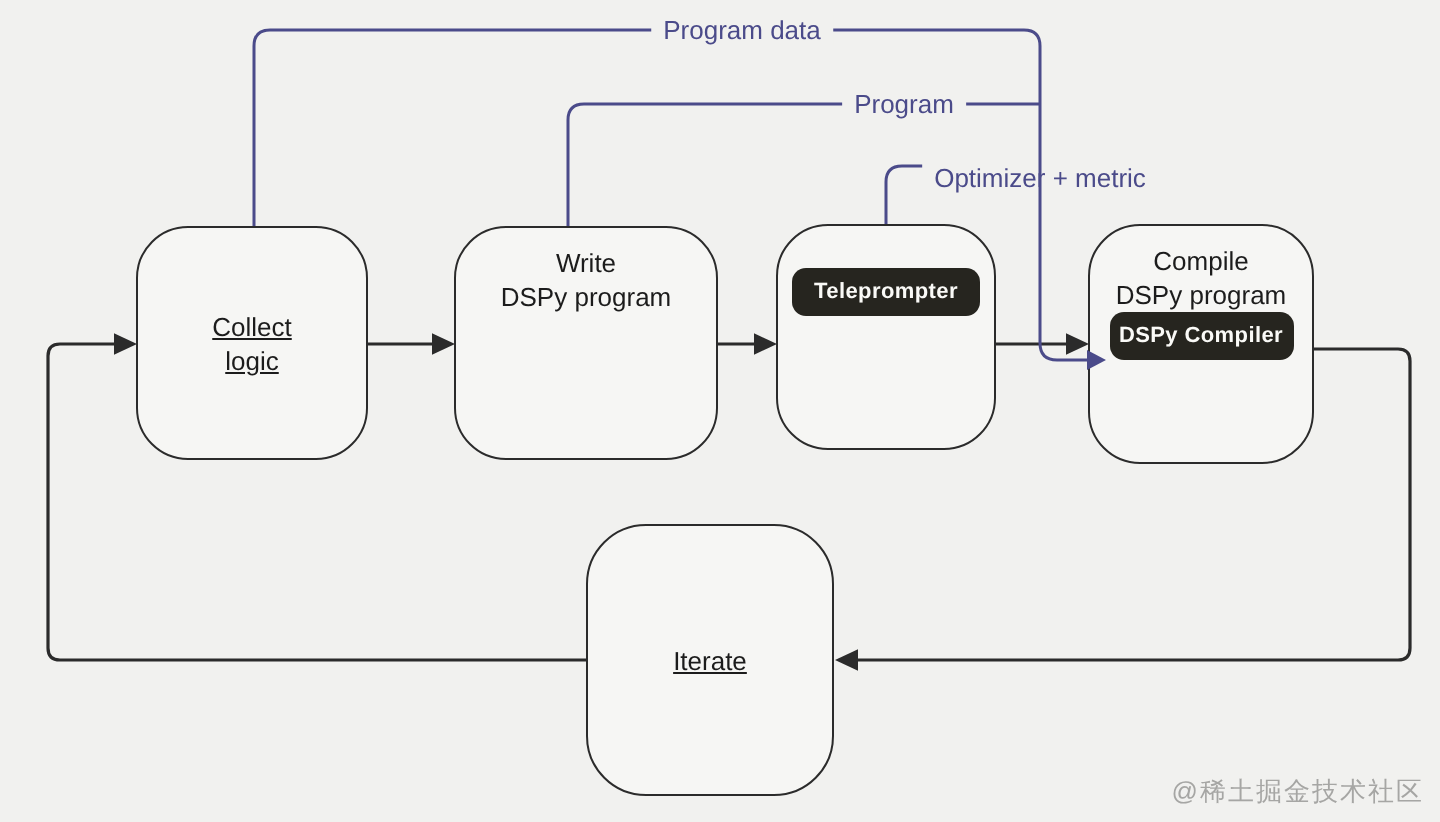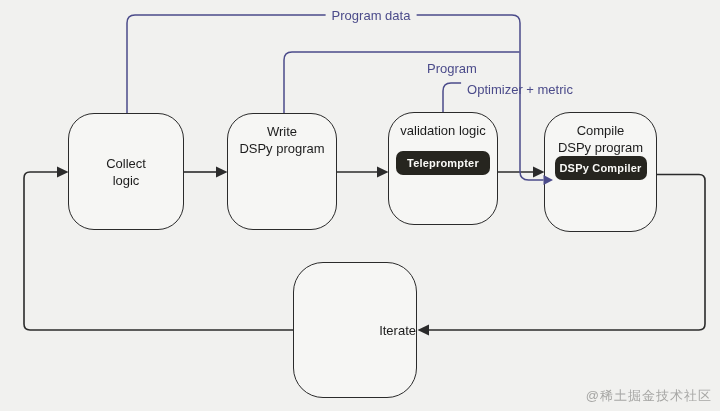--- a/index.html
+++ b/index.html
@@ -8,21 +8,21 @@
     position:relative;width:720px;height:411px;overflow:hidden;
     background:#f1f1ef;
   }
   svg.layer{position:absolute;left:0;top:0;pointer-events:none;}
   .node{
     position:absolute;box-sizing:border-box;
     background:#f6f6f4;border:1.6px solid #2b2b2b;border-radius:26px;
     display:flex;flex-direction:column;align-items:center;
     color:#1c1c1c;
   }
-  .node.center{justify-content:center;}
+  .node.center{justify-content:center;text-decoration:underline;}
   .node-title{
     text-align:center;font-size:13px;line-height:17px;color:#1c1c1c;
   }
   .chips{display:flex;flex-direction:column;align-items:center;gap:10px;}
   .chip{
     box-sizing:border-box;height:25px;border-radius:7px;
     background:#26251f;color:#fafaf7;
     display:flex;align-items:center;justify-content:center;
     font-size:11px;font-weight:600;letter-spacing:.2px;
   }
@@ -62,62 +62,61 @@
     <polygon points="429,324.6 417.5,330 429,335.4" fill="#2b2b2b"></polygon>
 
     <path d="M127 113 V23 Q127 15 135 15 H512 Q520 15 520 23" fill="none" stroke="#4b4b8a" stroke-width="1.5"></path>
 
     <path d="M284 113 V60 Q284 52 292 52 H519.5" fill="none" stroke="#4b4b8a" stroke-width="1.5"></path>
 
     <path d="M443 113 V91 Q443 83 451 83 H519.5" fill="none" stroke="#4b4b8a" stroke-width="1.5"></path>
   </svg>
 
   <span class="edge-label" style="left:371px;top:15px;">Program data</span>
-  <span class="edge-label" style="left:452px;top:52px;margin-top:16px;">Program</span>
+  <span class="edge-label" style="left:452px;top:52px;">Program</span>
   <span class="edge-label" style="left:520px;top:89px;">Optimizer + metric</span>
 
   <svg class="layer trunk-layer" width="720" height="411" viewBox="0 0 720 411">
     <path d="M520 23 V171.5 Q520 180 528.5 180 H543.5" fill="none" stroke="#4b4b8a" stroke-width="1.5"></path>
     <polygon points="543.5,175 553,180 543.5,185" fill="#4b4b8a"></polygon>
   </svg>
 
   <div class="node center" style="left:68px;top:113px;width:116px;height:117px;">
     <div class="node-title">
       <div>Collect</div>
       <div>logic</div>
     </div>
   </div>
 
-  <div class="node" style="left:227px;top:113px;width:110px;height:117px;padding-top:9px;">
+  <div class="node" style="left:227px;top:113px;width:132px;height:117px;padding-top:9px;">
     <div class="node-title">
       <div>Write</div>
       <div>DSPy program</div>
     </div>
   </div>
 
   <div class="node" style="left:388px;top:112px;width:110px;height:113px;padding-top:9px;">
     <div class="node-title">
-      <div>validation logic</div>
     </div>
     <div class="chips" style="margin-top:12px;">
       <div class="chip w94">Teleprompter</div>
     </div>
   </div>
 
   <div class="node" style="left:544px;top:112px;width:113px;height:120px;padding-top:9px;">
     <div class="node-title">
       <div>Compile</div>
       <div>DSPy program</div>
     </div>
     <div class="chips" style="">
       <div class="chip w92">DSPy Compiler</div>
     </div>
   </div>
 
-  <div class="node center" style="left:293px;top:262px;width:124px;height:136px;border-radius:30px;align-items:flex-end;">
+  <div class="node center" style="left:293px;top:262px;width:124px;height:136px;border-radius:30px;">
     <div class="node-title">
       <div>Iterate</div>
     </div>
   </div>
 
   <div class="watermark">@稀土掘金技术社区</div>
 
 </div>
 
 </body></html>

